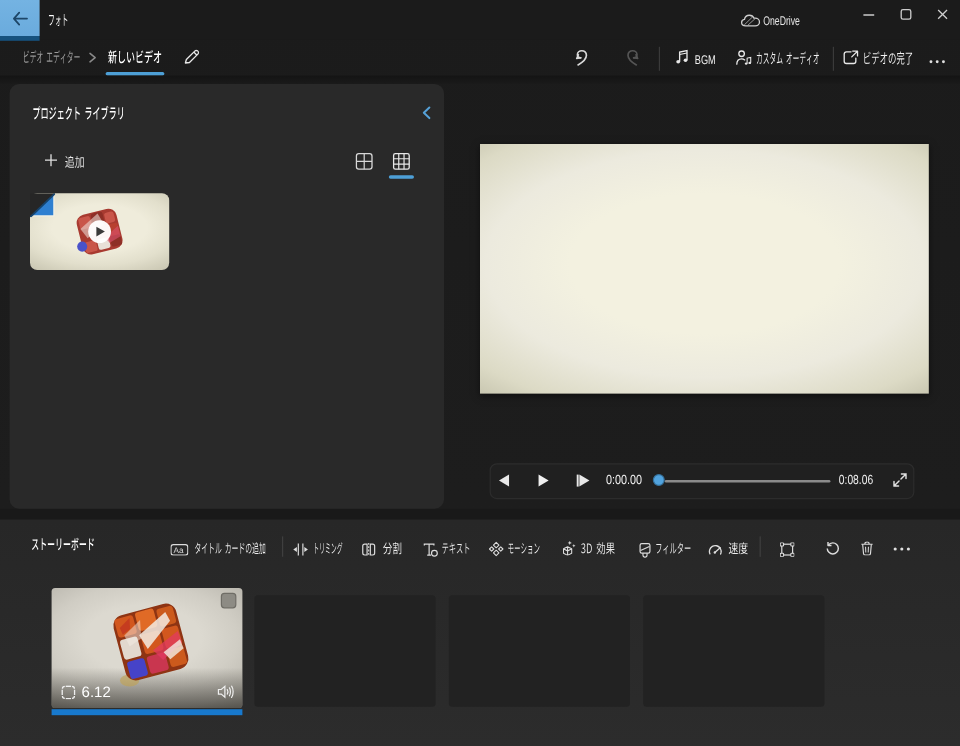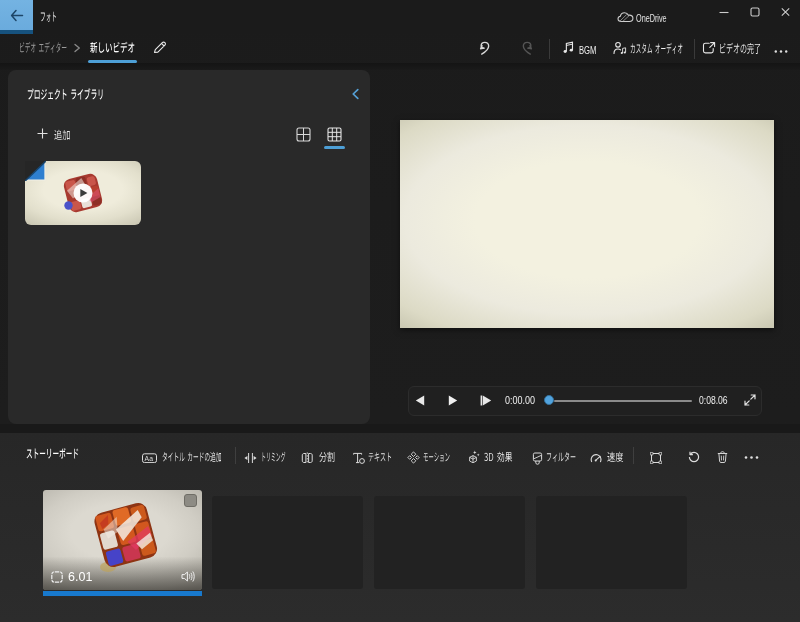--- a/index.html
+++ b/index.html
@@ -258,21 +258,21 @@
 <path d="M34 42 L58 32 L59 42 L40 52 Z" fill="#e23a60" opacity="0.75"></path>
 <path d="M42 46 L58 39 L59 47 L46 53 Z" fill="#f3ece4" opacity="0.8"></path>
 <path d="M12 17 L22 11 L20 20 L13 23 Z" fill="#b8211f" opacity="0.5"></path>
 </g>
     </svg>
 <div class="abs" style="left:184px;top:494px;width:13px;height:13px;border-radius:3px;background:#8d8b84;border:1px solid #6f6d66;box-sizing:border-box"></div>
 <svg class="abs" style="left:51px;top:571px" width="12" height="12" viewBox="0 0 12 12">
 <path d="M3.8 0.8 L8.2 0.8 M3.8 11.2 L8.2 11.2 M0.8 3.8 L0.8 8.2 M11.2 3.8 L11.2 8.2" stroke="#f0f0f0" stroke-width="1.2" fill="none"></path>
 <path d="M1 3 C1 1.8 1.8 1 3 1 M9 1 C10.2 1 11 1.8 11 3 M11 9 C11 10.2 10.2 11 9 11 M3 11 C1.8 11 1 10.2 1 9" stroke="#f0f0f0" stroke-width="1.1" fill="none"></path>
     </svg>
-<div class="abs" style="left:68px;top:570px;font-size:12.5px;color:#ffffff">6.01</div>
+<div class="abs" style="left:68px;top:570px;font-size:12.5px;color:#ffffff">6.12</div>
 <svg class="abs" style="left:181px;top:570px" width="14" height="13" viewBox="0 0 14 13">
 <path d="M1 4.6 L1 8.4 L3.4 8.4 L6.4 11 L6.4 2 L3.4 4.6 Z" fill="none" stroke="#f0f0f0" stroke-width="1"></path>
 <path d="M8.4 4.6 C9 5.6 9 7.4 8.4 8.4 M10.2 3.2 C11.3 4.8 11.3 8.2 10.2 9.8 M12 1.8 C13.7 4 13.7 9 12 11.2" fill="none" stroke="#f0f0f0" stroke-width="1" stroke-linecap="round"></path>
     </svg>
 <div class="abs" style="left:43px;top:591px;width:159px;height:5px;background:#1879cd"></div>
 <div class="abs" style="left:211.5px;top:496px;width:151px;height:93px;border-radius:3px;background:#222222"></div>
 <div class="abs" style="left:373.5px;top:496px;width:151px;height:93px;border-radius:3px;background:#222222"></div>
 <div class="abs" style="left:535.5px;top:496px;width:151px;height:93px;border-radius:3px;background:#222222"></div>
 </div>
 </body></html>

